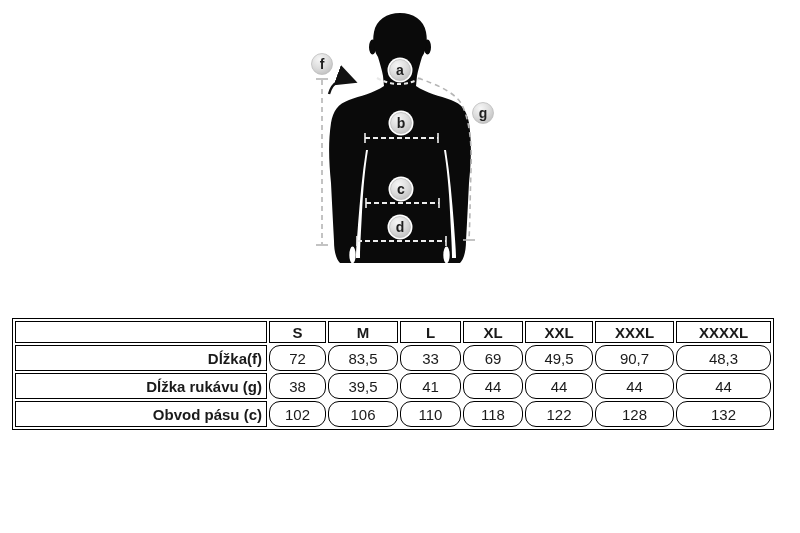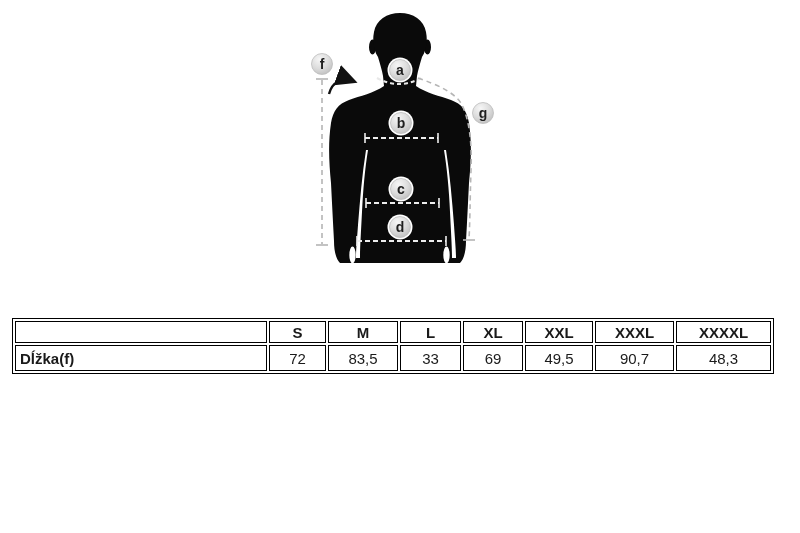--- a/index.html
+++ b/index.html
@@ -16,22 +16,22 @@
     position:absolute;left:12px;top:318px;
     border-collapse:separate;border-spacing:2px;
     border:1px solid #000;background:#ffffff;table-layout:fixed;
   }
   table.size-table th,table.size-table td{
     border:1px solid #000;box-sizing:border-box;
     font-size:15px;color:#1a1a1a;padding:0 4px;
     white-space:nowrap;overflow:hidden;background:#ffffff;
   }
   table.size-table thead th{height:22px;font-weight:700;text-align:center;}
-  table.size-table tbody th{height:26px;font-weight:700;text-align:left;}
-  table.size-table tbody td{height:26px;font-weight:400;text-align:center;}
+  table.size-table tbody th{height:26px;font-weight:700;text-align:right;}
+  table.size-table tbody td{height:26px;font-weight:400;text-align:center;border-radius:11px;}
   col.c0{width:252px;} col.c1{width:57px;} col.c2{width:70px;} col.c3{width:61px;}
   col.c4{width:60px;} col.c5{width:68px;} col.c6{width:79px;} col.c7{width:95px;}
 </style>
 </head>
 <body>
 
 <div class="canvas">
 
   <svg class="figure-svg" width="800" height="300" viewBox="0 0 800 300">
     <defs>
@@ -170,15 +170,35 @@
       <tr>
         <th>Dĺžka(f)</th>
         <td>72</td>
         <td>83,5</td>
         <td>33</td>
         <td>69</td>
         <td>49,5</td>
         <td>90,7</td>
         <td>48,3</td>
       </tr>
+      <tr>
+        <th>Dĺžka rukávu (g)</th>
+        <td>38</td>
+        <td>39,5</td>
+        <td>41</td>
+        <td>44</td>
+        <td>44</td>
+        <td>44</td>
+        <td>44</td>
+      </tr>
+      <tr>
+        <th>Obvod pásu (c)</th>
+        <td>102</td>
+        <td>106</td>
+        <td>110</td>
+        <td>118</td>
+        <td>122</td>
+        <td>128</td>
+        <td>132</td>
+      </tr>
     </tbody>
   </table>
 </div>
 
 </body></html>

